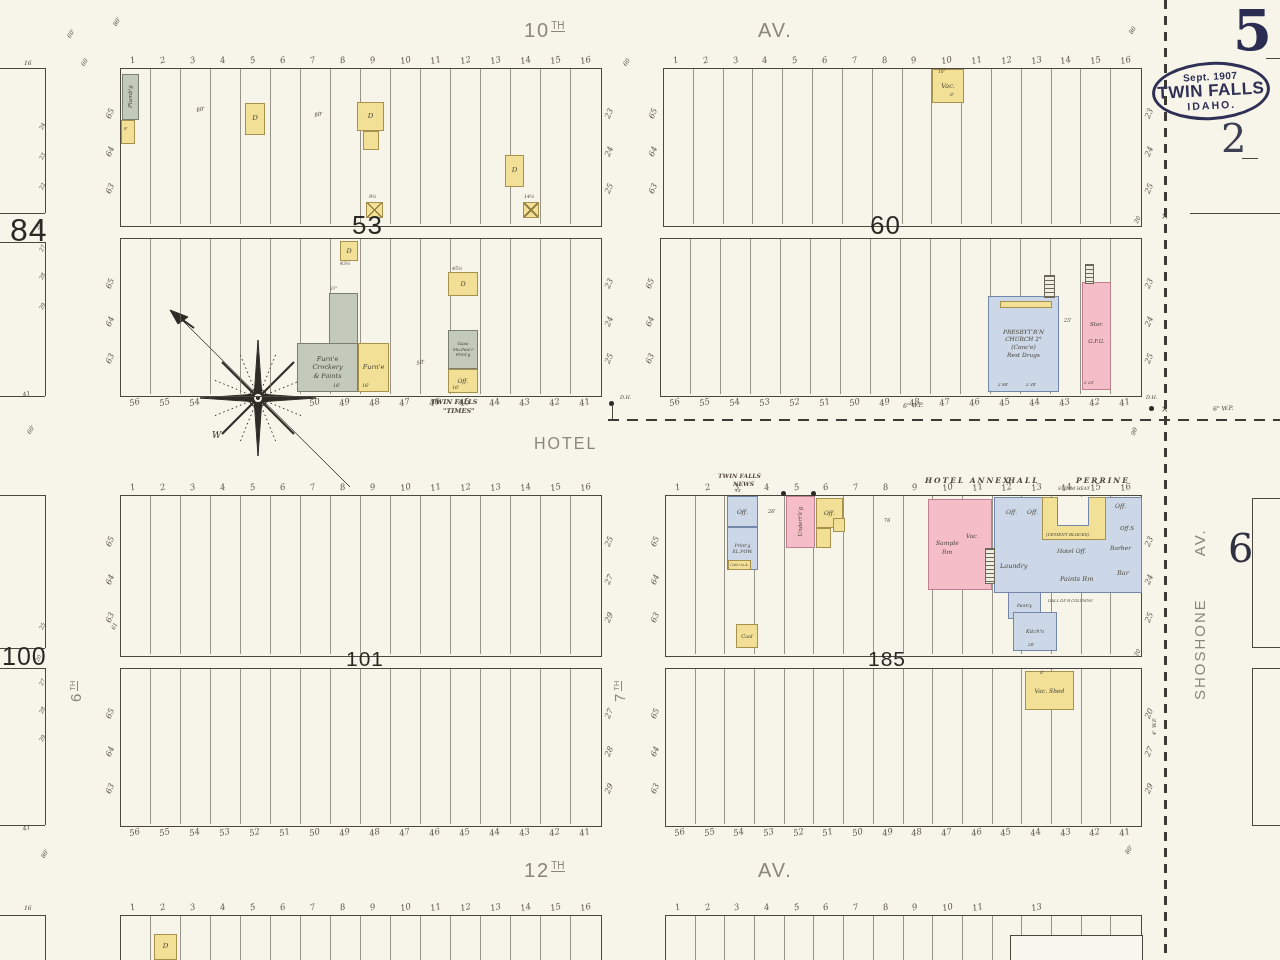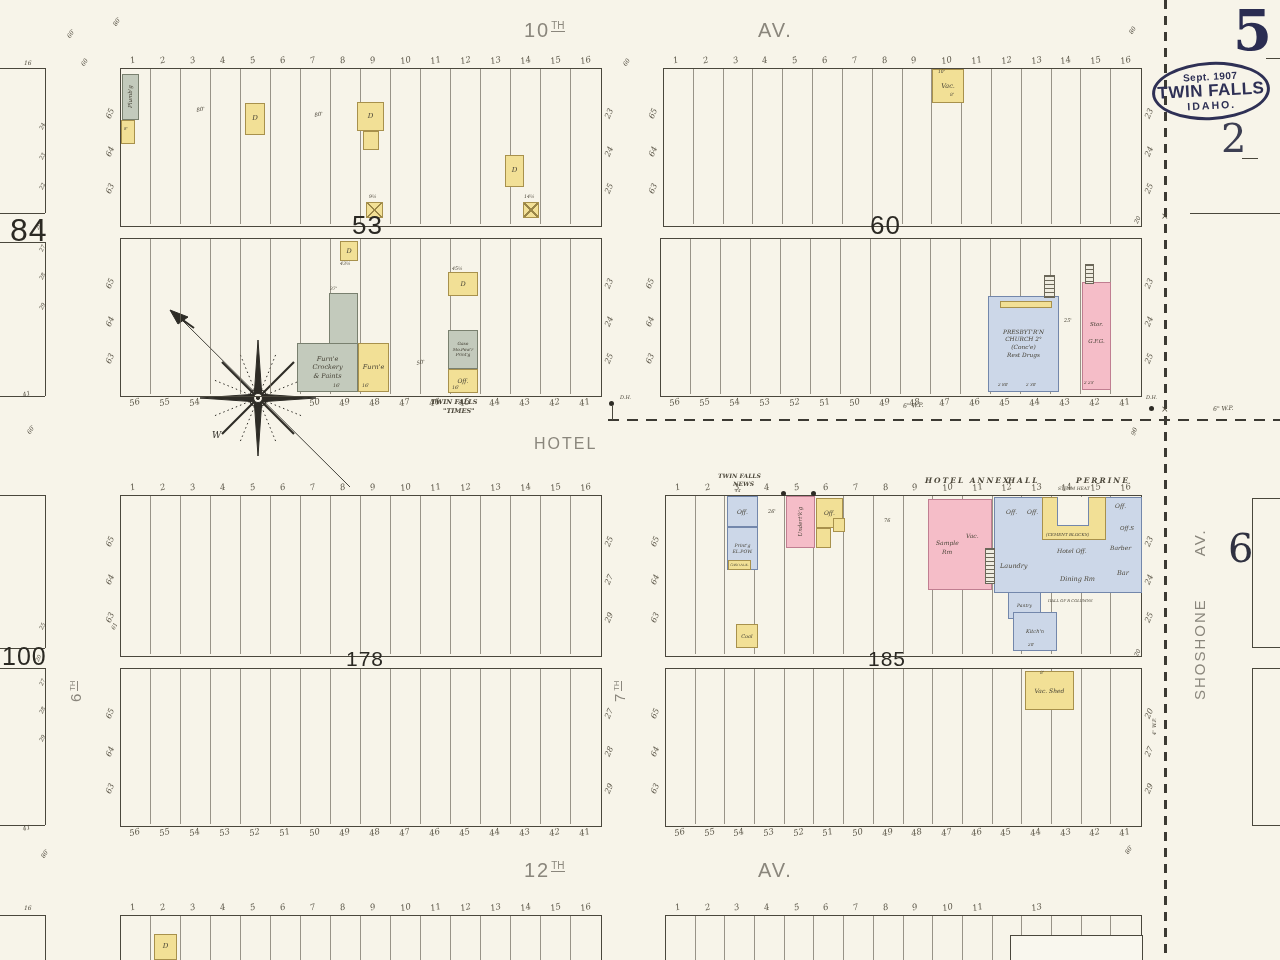--- a/index.html
+++ b/index.html
@@ -633,21 +633,21 @@
     <div class="note" style="left: 1008px; top: 477px; font-size: 7.5px; font-weight: bold; letter-spacing: 2px;">HALL</div>
     <div class="note" style="left: 1076px; top: 477px; font-size: 7.5px; font-weight: bold; letter-spacing: 2px;">PERRINE</div>
     <div class="note" style="left: 1058px; top: 487px; font-size: 4.5px;">STEAM HEAT</div>
     <div class="note" style="left: 1046px; top: 533px; font-size: 4.2px;">(CEMENT BLOCKS)</div>
     <div class="note" style="left: 1006px; top: 509px; font-size: 6px;">Off.</div>
     <div class="note" style="left: 1027px; top: 509px; font-size: 6px;">Off.</div>
     <div class="note" style="left: 1115px; top: 503px; font-size: 6px;">Off.</div>
     <div class="note" style="left: 1120px; top: 525px; font-size: 5.5px;">Off.S</div>
     <div class="note" style="left: 1057px; top: 548px; font-size: 6px;">Hotel Off.</div>
     <div class="note" style="left: 1000px; top: 563px; font-size: 6.5px;">Laundry</div>
-    <div class="note" style="left: 1060px; top: 576px; font-size: 6.5px;">Dining Rm</div>
+    <div class="note" style="left: 1060px; top: 576px; font-size: 6.5px;">Paints Rm</div>
     <div class="note" style="left: 1110px; top: 545px; font-size: 6px;">Barber</div>
     <div class="note" style="left: 1117px; top: 570px; font-size: 6.5px;">Bar</div>
     <div class="note" style="left: 1048px; top: 599px; font-size: 3.8px;">HALL OF R COLUMNS</div>
     <div class="note" style="left: 936px; top: 540px; font-size: 6px;">Sample</div>
     <div class="note" style="left: 942px; top: 549px; font-size: 6px;">Rm</div>
     <div class="note" style="left: 966px; top: 533px; font-size: 6px;">Vac.</div>
     <div class="note" style="left: 768px; top: 509px; font-size: 5px;">26'</div>
     <div class="note" style="left: 884px; top: 518px; font-size: 5px;">76</div>
     <div class="note" style="left: 735px; top: 489px; font-size: 4.2px;">14'</div>
     <div class="note" style="left: 620px; top: 395px; font-size: 5px;">D.H.</div>
@@ -700,21 +700,21 @@
     <div class="note" style="left: 38px; top: 278px; font-size: 5.5px; transform: rotate(-65deg);">28</div>
     <div class="note" style="left: 38px; top: 308px; font-size: 5.5px; transform: rotate(-65deg);">29</div>
     <div class="note" style="left: 38px; top: 628px; font-size: 5.5px; transform: rotate(-65deg);">25</div>
     <div class="note" style="left: 34px; top: 660px; font-size: 5.5px; transform: rotate(-65deg);">20</div>
     <div class="note" style="left: 38px; top: 684px; font-size: 5.5px; transform: rotate(-65deg);">27</div>
     <div class="note" style="left: 38px; top: 712px; font-size: 5.5px; transform: rotate(-65deg);">28</div>
     <div class="note" style="left: 38px; top: 740px; font-size: 5.5px; transform: rotate(-65deg);">29</div>
     <div class="note" style="left: 110px; top: 628px; font-size: 5.5px; transform: rotate(-65deg);">61</div>
     <div class="blockno" style="left: 352px; top: 212px; font-size: 26px;">53</div>
     <div class="blockno" style="left: 870px; top: 212px; font-size: 26px;">60</div>
-    <div class="blockno" style="left: 346px; top: 648px; font-size: 21px;">178</div>
+    <div class="blockno" style="left: 346px; top: 648px; font-size: 21px;">101</div>
     <div class="blockno" style="left: 868px; top: 648px; font-size: 21px;">185</div>
     <div class="blockno" style="left: 10px; top: 214px; font-size: 32px;">84</div>
     <div class="blockno" style="left: 2px; top: 644px; font-size: 25px;">100</div>
     <div class="street" style="left: 524px; top: 20px; font-size: 20px;"><span>10</span><sup>TH</sup></div>
     <div class="street" style="left: 758px; top: 20px; font-size: 20px;"><span>AV.</span></div>
     <div class="street" style="left: 534px; top: 436px; font-size: 16px;"><span>HOTEL</span></div>
     <div class="street" style="left: 524px; top: 860px; font-size: 20px;"><span>12</span><sup>TH</sup></div>
     <div class="street" style="left: 758px; top: 860px; font-size: 20px;"><span>AV.</span></div>
     <div class="street" style="left: 68px; top: 702px; font-size: 15px; transform: rotate(-90deg); transform-origin: 0px 0px;"><span>6</span><sup>TH</sup></div>
     <div class="street" style="left: 612px; top: 702px; font-size: 15px; transform: rotate(-90deg); transform-origin: 0px 0px;"><span>7</span><sup>TH</sup></div>

